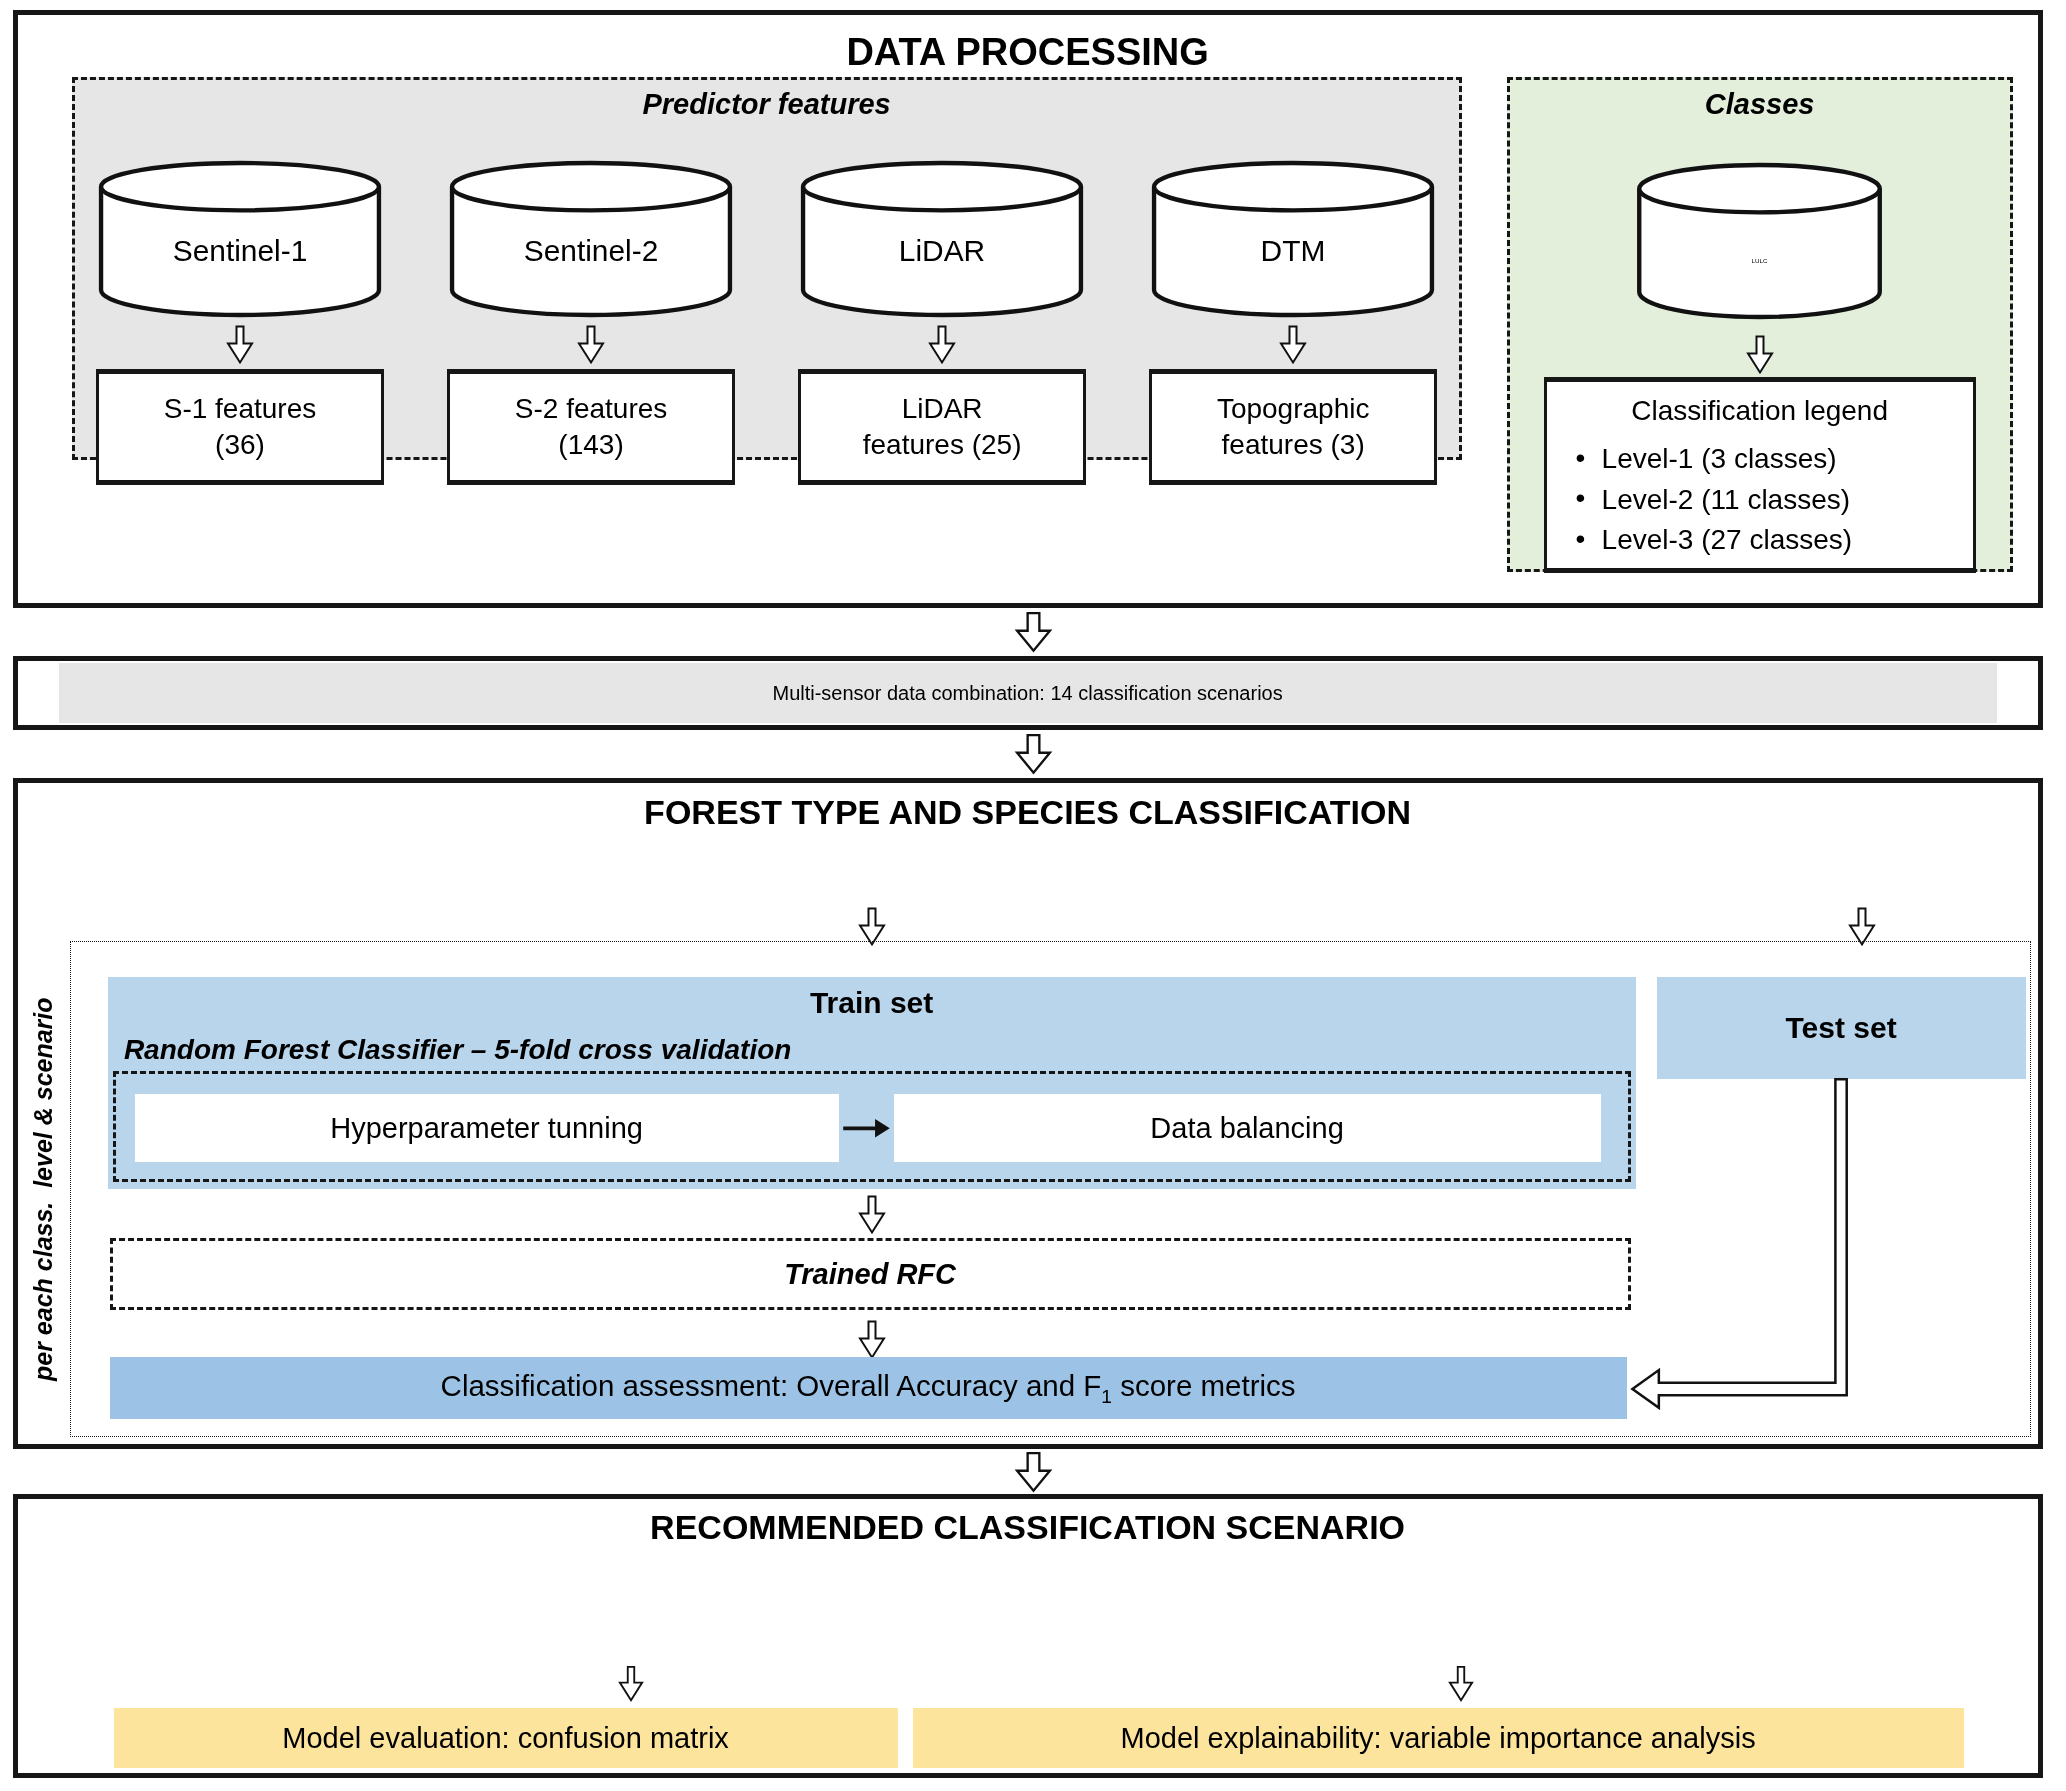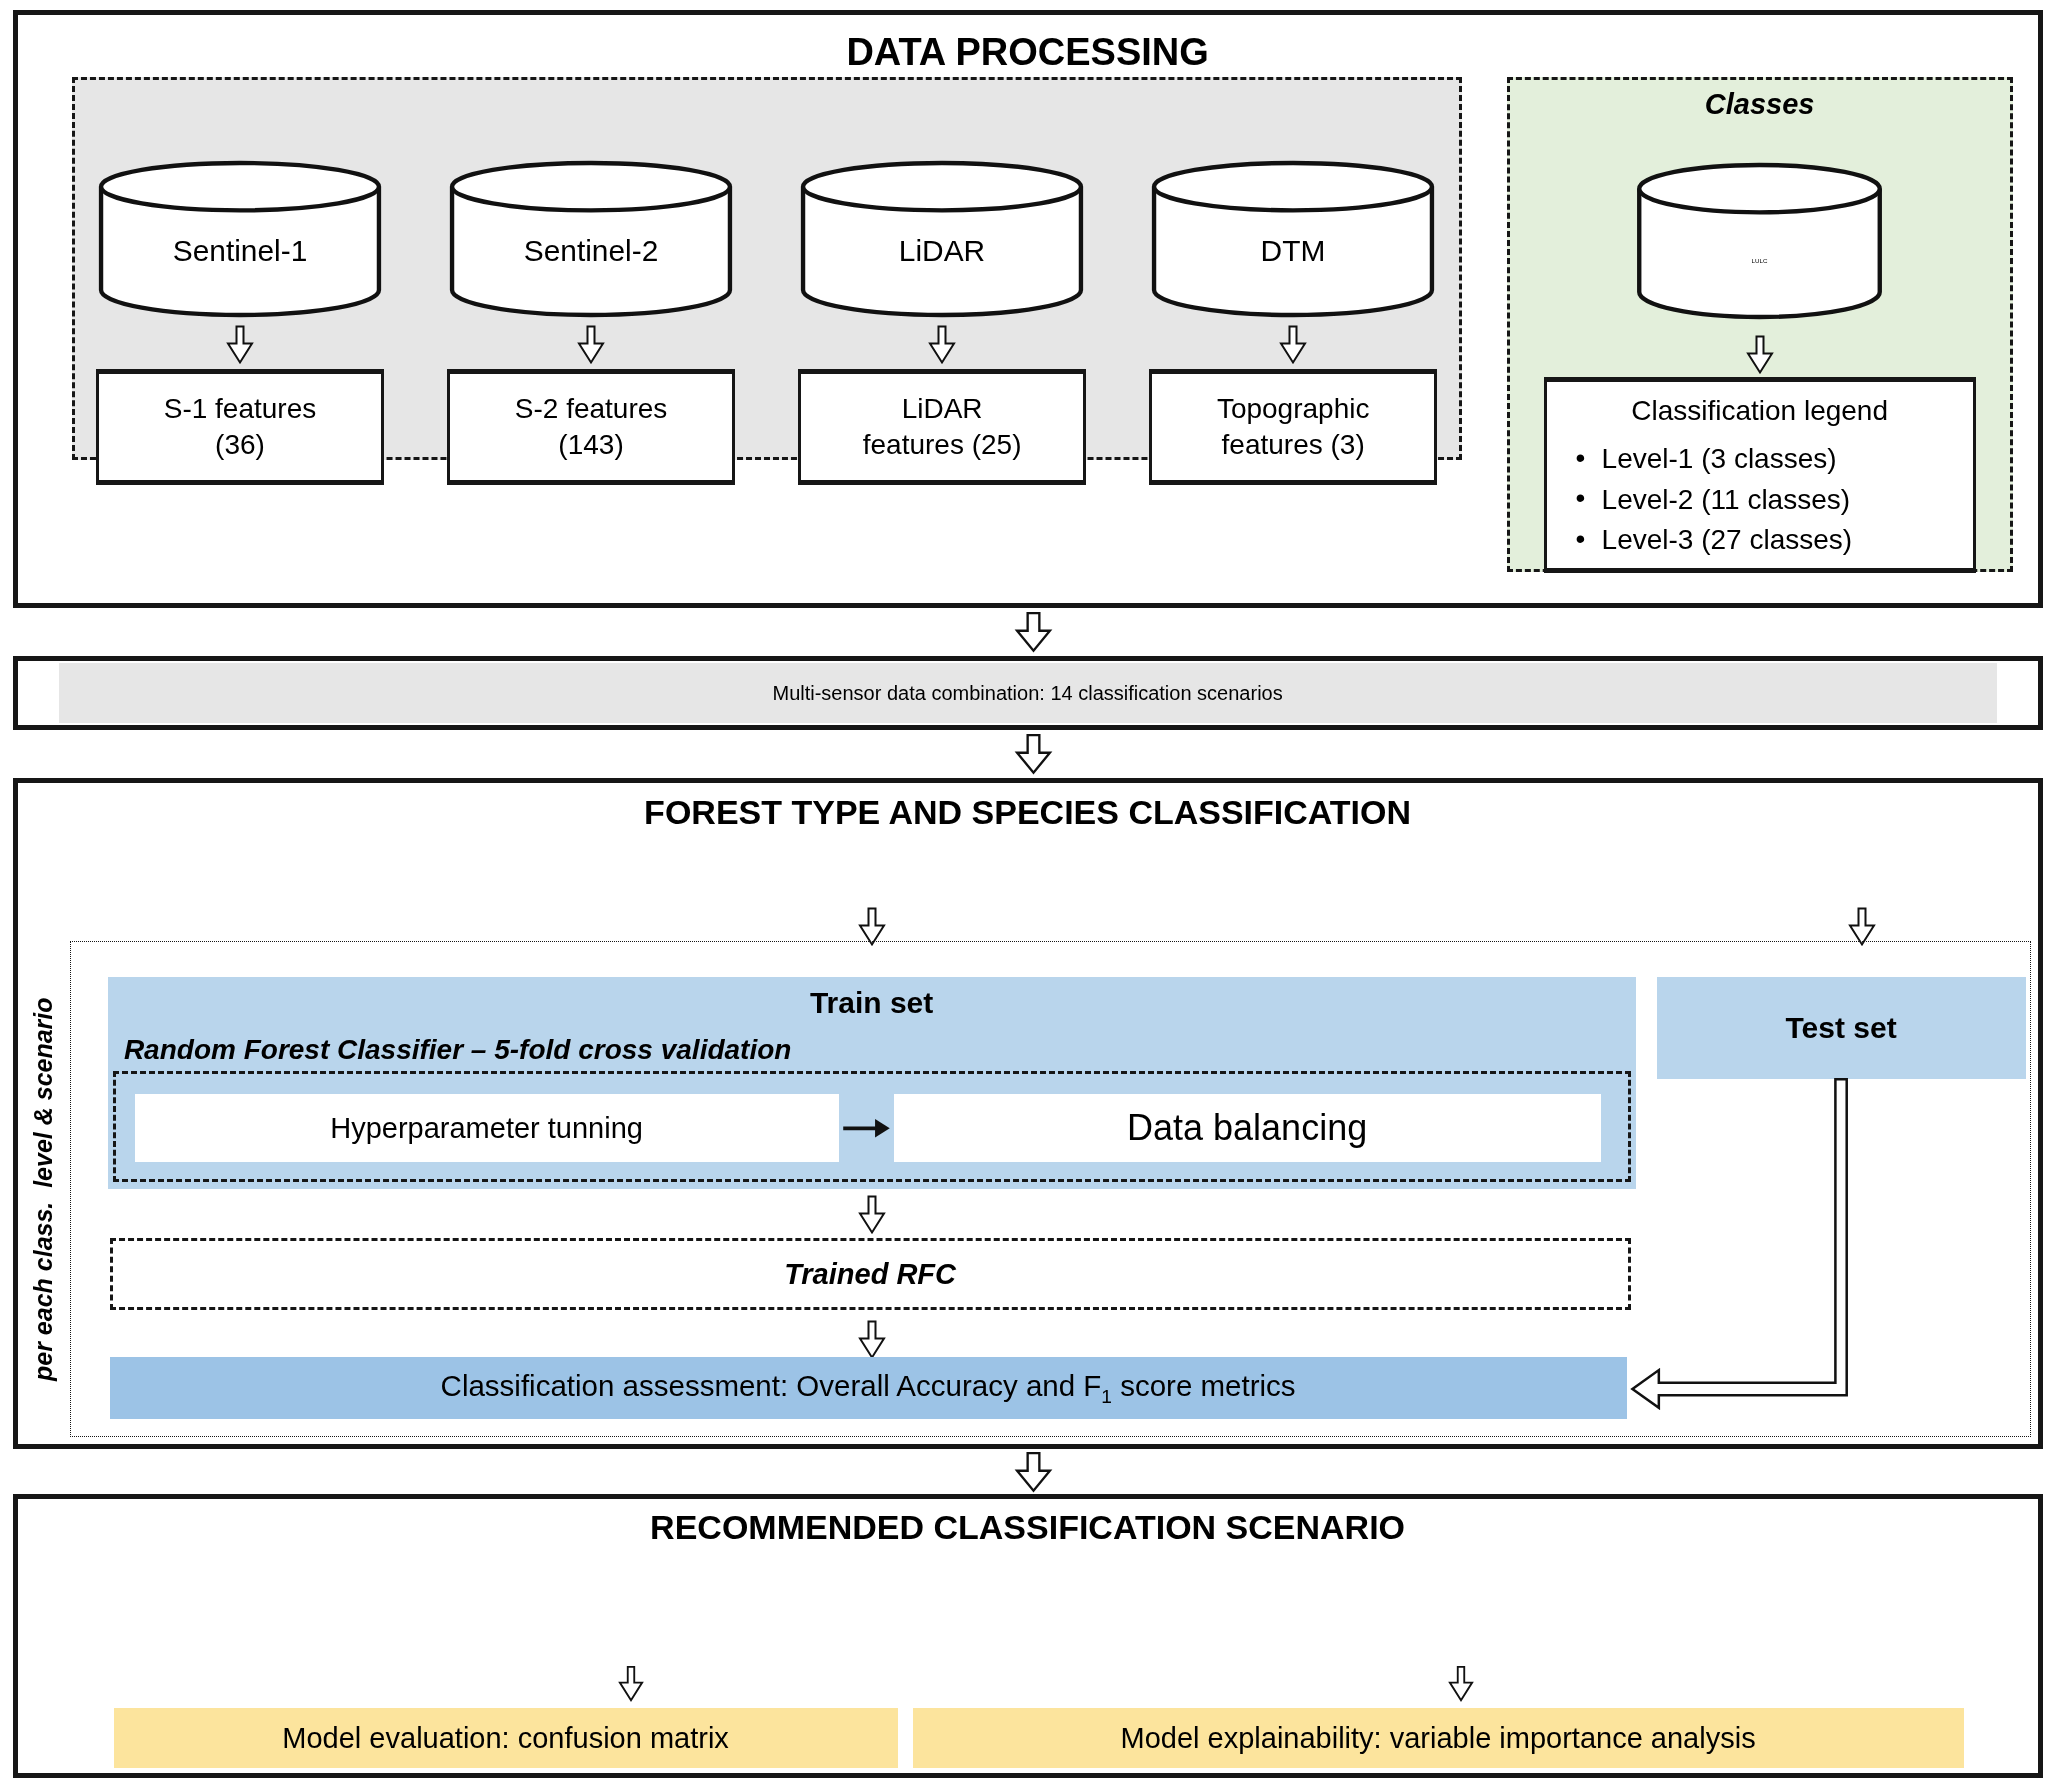--- a/index.html
+++ b/index.html
@@ -40,21 +40,21 @@
   #s3 .sec-title{top:10px;font-size:34px;}
   #holdout{position:absolute;left:92px;top:62px;width:1929px;height:55px;background:var(--holdout-blue,#dce8f6);font-size:30px;}
   #dotted{position:absolute;left:52px;top:158px;width:1961px;height:496px;box-sizing:border-box;border:1.9px dotted #161616;}
   #loop-label{position:absolute;left:1.3px;top:158px;width:48px;height:496px;writing-mode:vertical-rl;transform:rotate(180deg);
               display:flex;align-items:center;justify-content:center;font-size:25px;font-weight:bold;font-style:italic;white-space:pre;}
   #train-box{position:absolute;left:90px;top:194px;width:1528px;height:212px;background:var(--set-blue,#b9d5ec);}
   #train-title{text-align:center;font-size:30px;font-weight:bold;padding-top:8.8px;}
   #train-sub{font-size:28px;font-weight:bold;font-style:italic;padding-left:16.3px;margin-top:14px;}
   #train-dashed{position:absolute;left:5px;right:5px;top:94px;height:111px;box-sizing:border-box;border:3.1px dashed #161616;}
   #step1{position:absolute;left:19px;top:20px;width:704px;height:68px;background:#fff;font-size:29px;}
-  #step2{position:absolute;left:778px;top:20px;width:707px;height:68px;background:#fff;font-size:36px;}
+  #step2{position:absolute;left:778px;top:20px;width:707px;height:68px;background:#fff;font-size:29px;}
   #step-arrow{position:absolute;left:726px;top:43px;width:49px;height:22.6px;}
   #test-box{position:absolute;left:1639px;top:194px;width:369px;height:102px;background:var(--set-blue,#b9d5ec);font-size:30px;font-weight:bold;}
   #trained-box{position:absolute;left:92px;top:455px;width:1521px;height:72px;box-sizing:border-box;border:3.1px dashed #161616;font-size:29px;font-weight:bold;font-style:italic;}
   #assess-bar{position:absolute;left:92px;top:574px;width:1517px;height:62px;background:var(--assessment-blue,#9cc3e6);font-size:29.5px;}
   #assess-bar sub{font-size:0.65em;}
   
   #s4{left:12.6px;top:1494px;width:2030px;height:284px;}
   #s4 .sec-title{top:8.8px;font-size:34px;}
   #best-box{position:absolute;left:85px;top:75px;width:1913px;height:74px;box-sizing:border-box;border:3.1px dashed #161616;font-size:30px;}
   #out-left{position:absolute;left:96px;top:209px;width:784px;height:60px;background:var(--output-yellow,#fce49d);font-size:29px;}
@@ -62,20 +62,21 @@
   #overlay{position:absolute;left:0;top:0;width:2066px;height:1792px;pointer-events:none;}
   .apos{position:absolute;}
 </style>
 </head>
 <body>
 
 <section class="box" id="s1">
   <div class="sec-title">DATA PROCESSING</div>
 
   <div class="panel" id="pred-panel">
+    <div class="panel-title">Predictor features</div>
     <div id="pred-row">
 
       <div class="pred-col">
         <svg class="cyl" viewBox="0 0 460 260">
           <path d="M7 46 L7 212 A223 40 0 0 0 453 212 L453 46" fill="#fff" stroke="#111" stroke-width="7"></path>
           <ellipse cx="230" cy="46" rx="223" ry="38" fill="#fff" stroke="#111" stroke-width="7"></ellipse>
           <text x="230" y="165" text-anchor="middle">Sentinel-1</text>
         </svg>
         <svg class="arrow-s" viewBox="0 0 56 78">
           <path d="M21 2 L35 2 L35 36 L52 36 L28 74 L4 36 L21 36 Z" fill="#fff" stroke="#111" stroke-width="4"></path>

